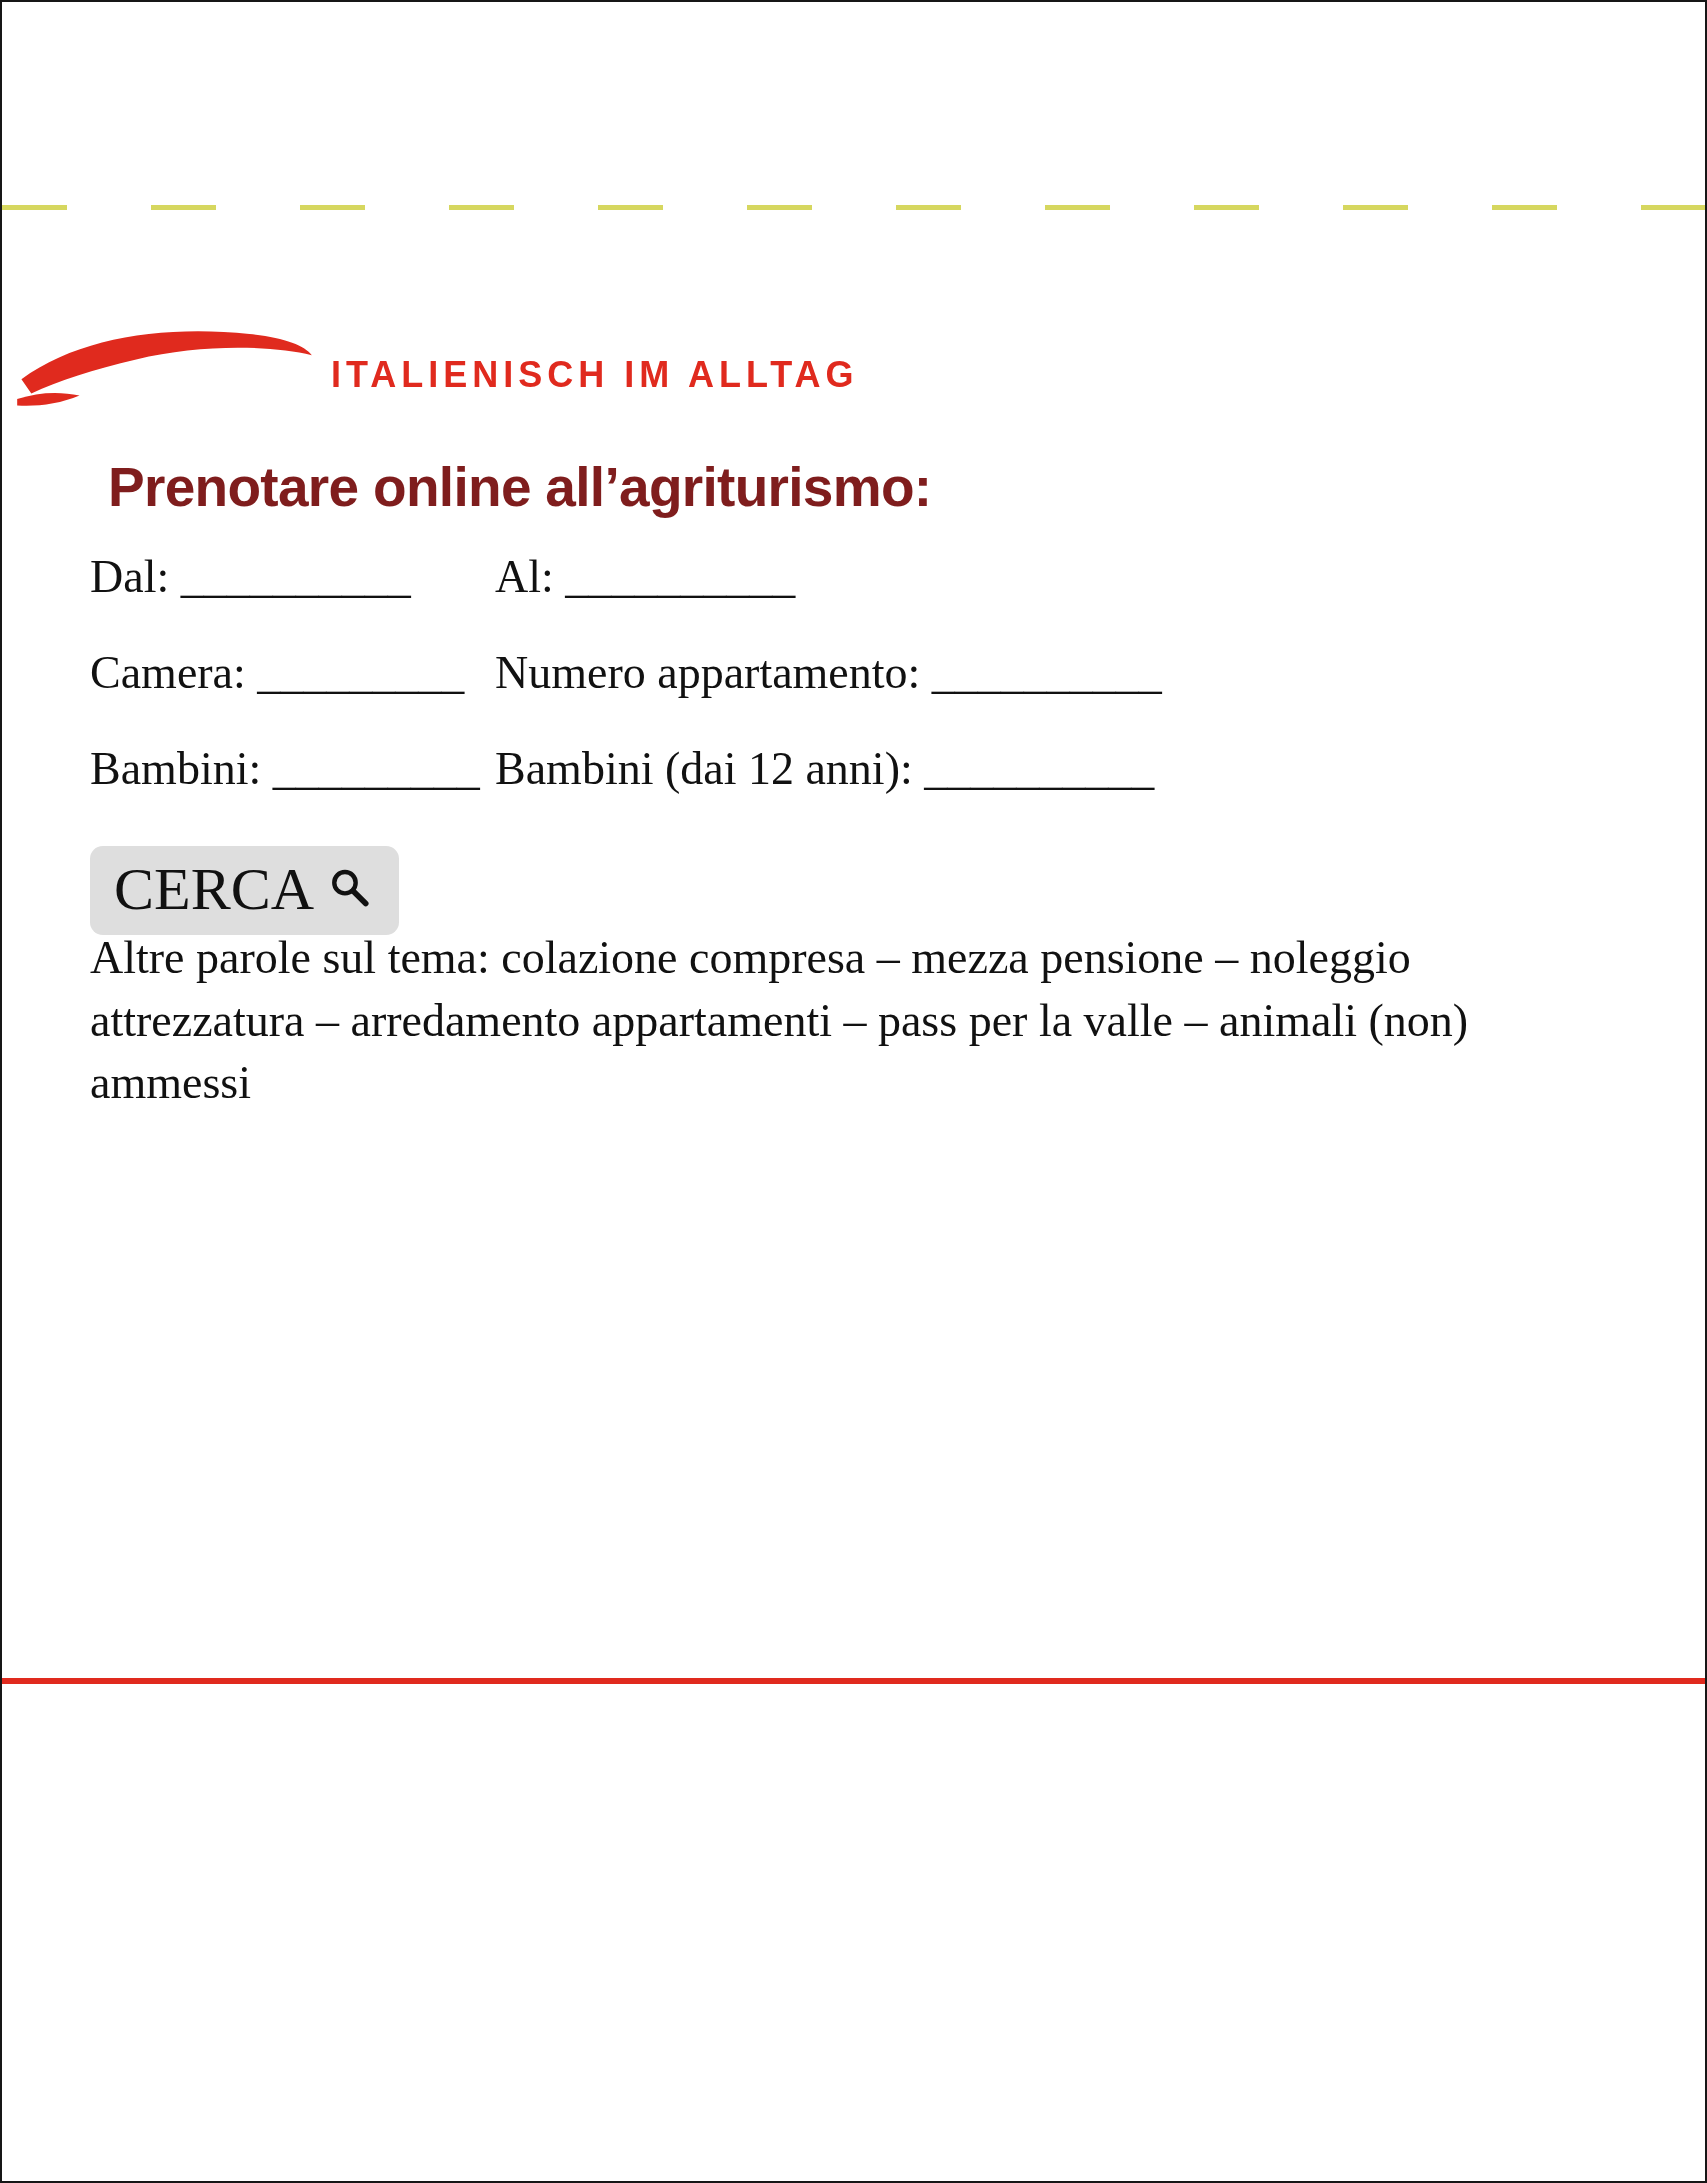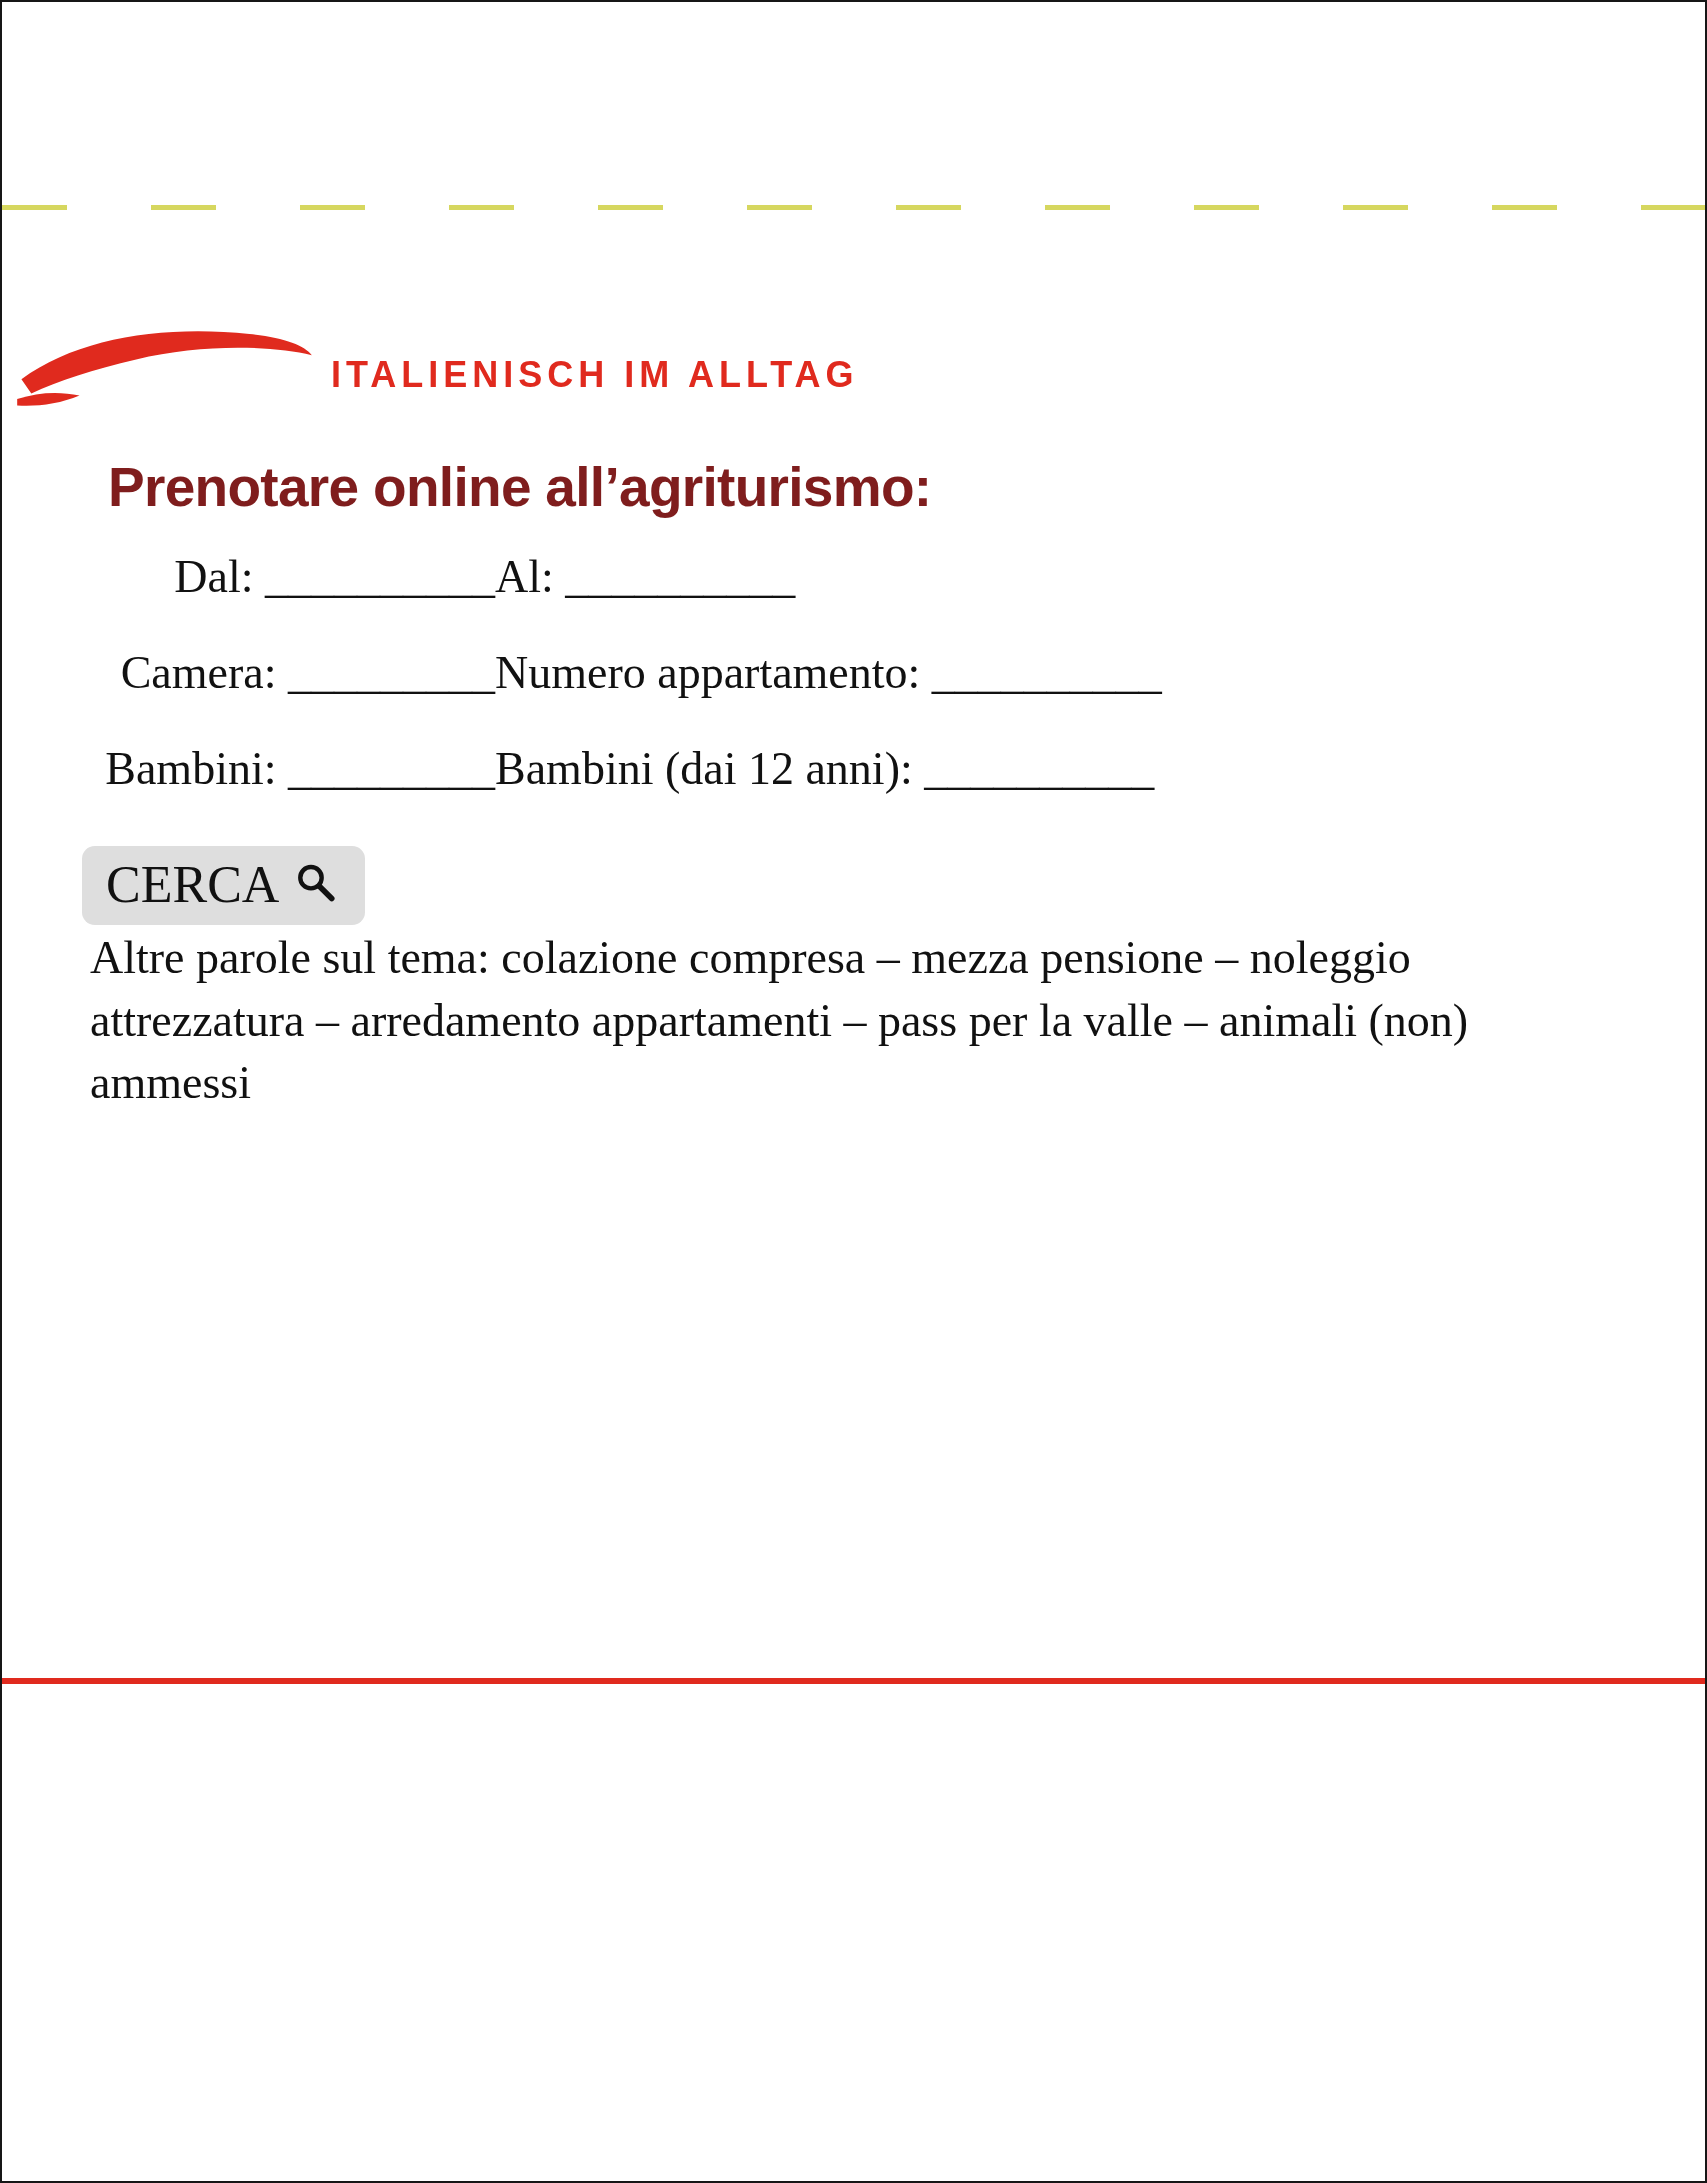--- a/index.html
+++ b/index.html
@@ -20,25 +20,25 @@
     letter-spacing:5px;color:#e02a1e;
   }
   .title{
     position:absolute;left:88px;top:435px;margin:18px;font-size:55px;font-weight:bold;
     letter-spacing:-0.7px;color:#7f1d1d;
   }
   
   .serif{font-family:"Liberation Serif","DejaVu Serif",serif;}
   .form{position:absolute;left:88px;top:548px;font-size:46px;}
   .form-row{display:flex;margin-bottom:38px;height:58px;align-items:baseline;}
-  .f-left{display:inline-block;width:405px;text-align:right;}
+  .f-left{display:inline-block;width:405px;}
   .search-btn{
-    position:absolute;left:80px;top:844px;display:inline-flex;align-items:center;
+    position:absolute;left:88px;top:844px;display:inline-flex;align-items:center;
     gap:14.2px;background:#dedede;border-radius:12.8px;padding:8.5px 27px 11.4px 24px;
-    font-size:52px;
+    font-size:60px;
   }
   .search-btn svg{width:44px;height:44px;}
   .vocab{
     position:absolute;left:88px;top:925px;width:1537px;margin:0;
     font-size:46px;line-height:1.36;
   }
   
   .redline{position:absolute;left:0;right:0;top:1676px;height:6.4px;background:#e02a1e;}
   .footer{position:absolute;left:0;top:1682px;right:0;bottom:0;}
 </style>

